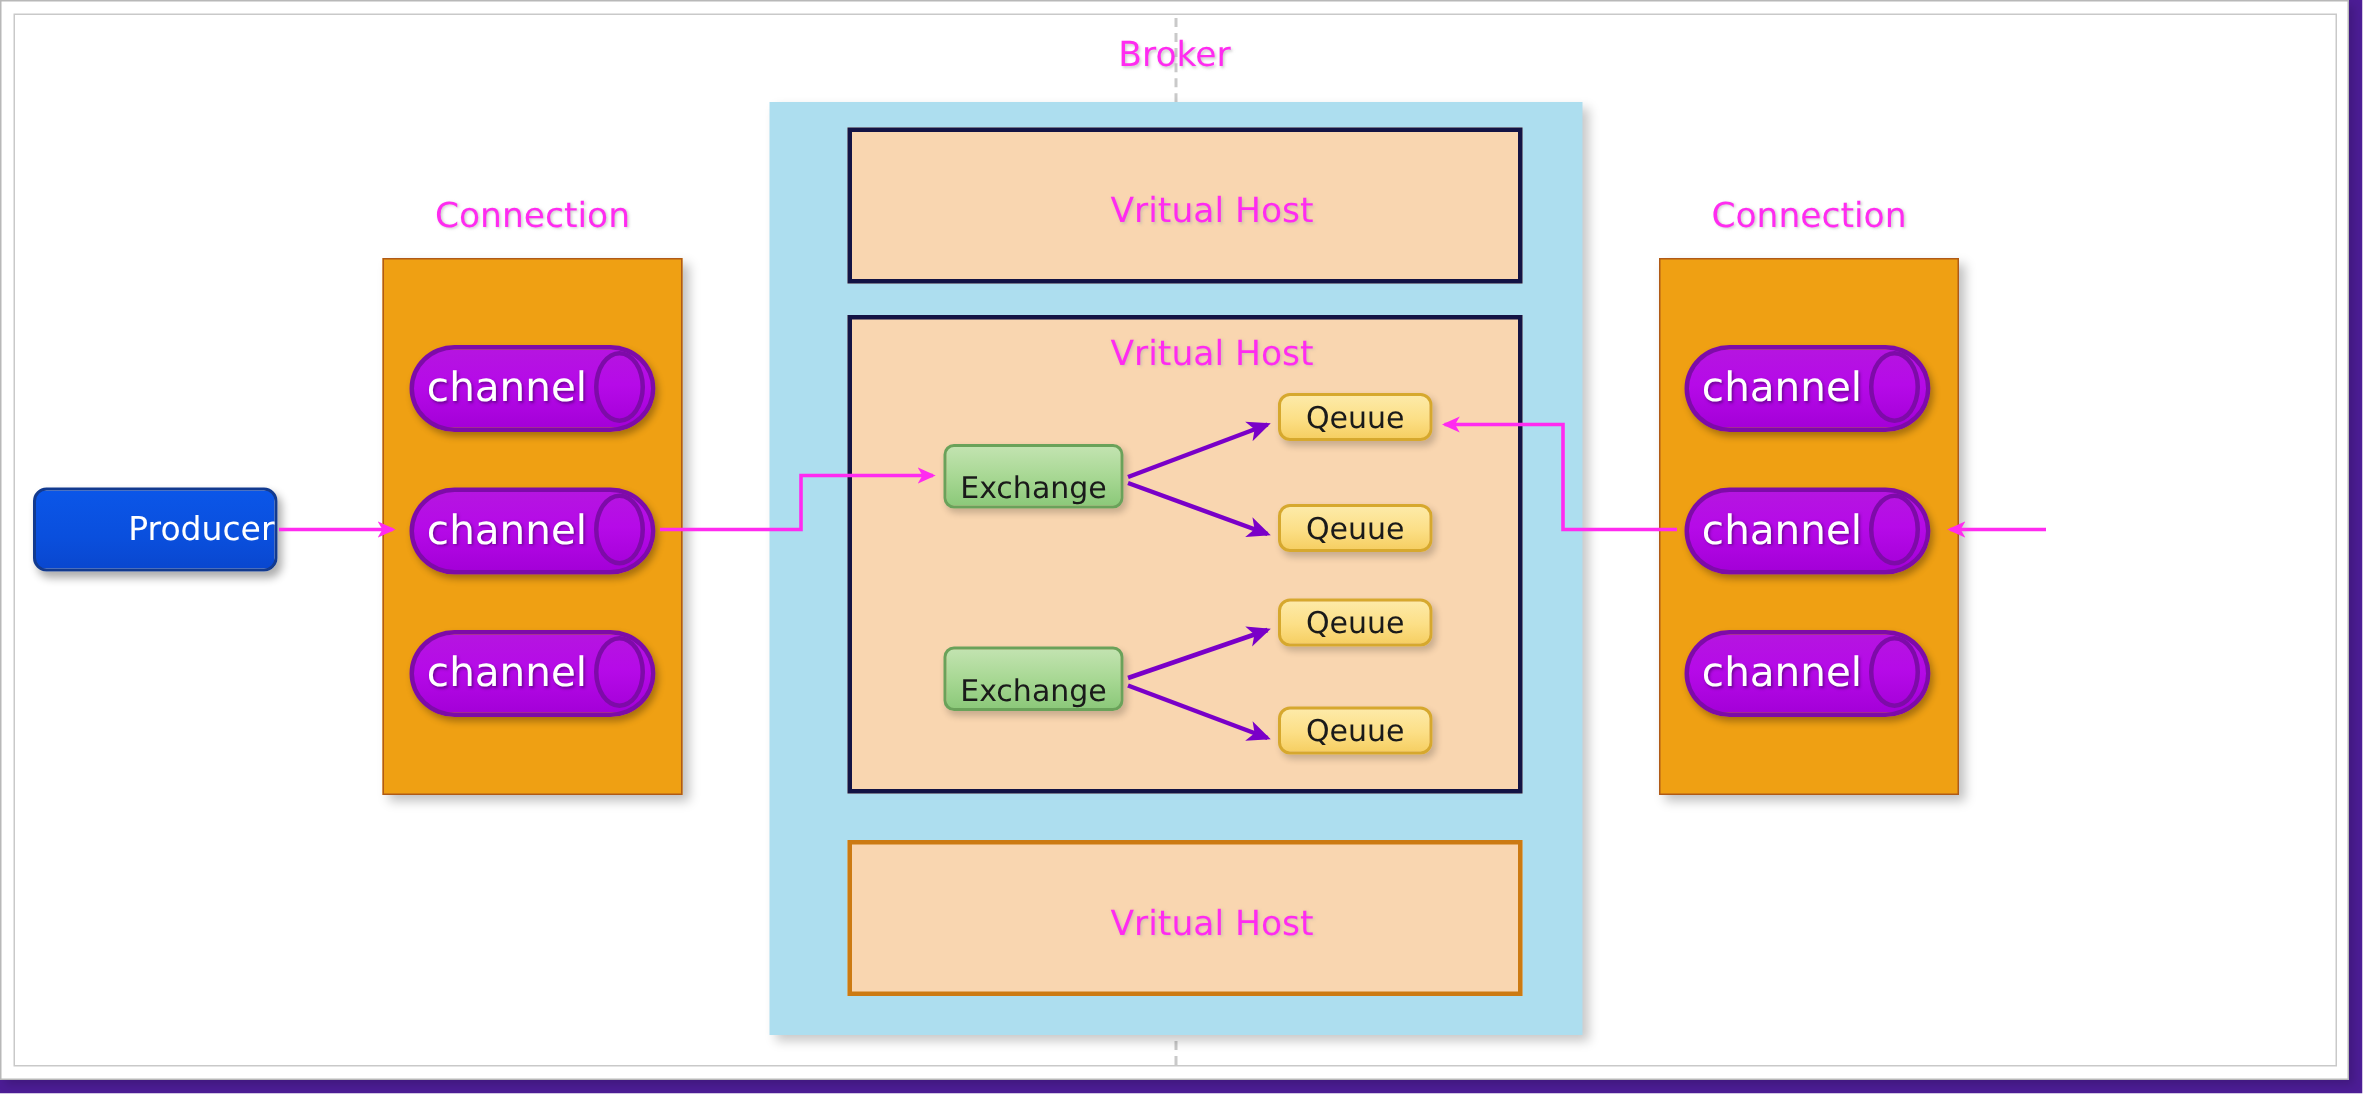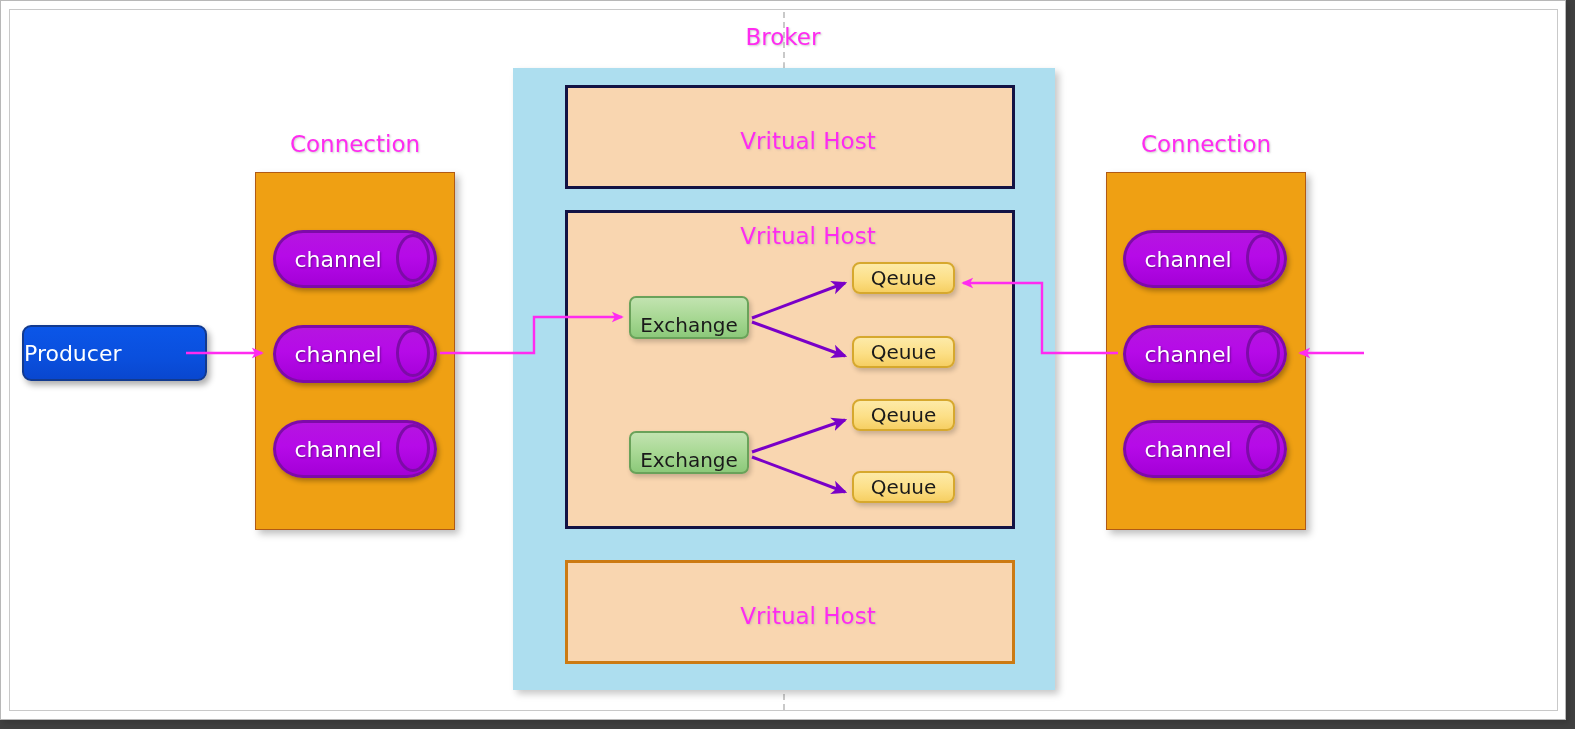--- a/index.html
+++ b/index.html
@@ -5,21 +5,21 @@
   html, body {
     margin: 0;
     padding: 0;
     background: #ffffff;
     font-family: "DejaVu Sans", "Liberation Sans", sans-serif;
   }
   #canvas {
     position: relative;
     width: 1575px;
     height: 729px;
-    background: #404040;
+    background: #4c1d95;
     overflow: hidden;
   }
   
   .page-frame-outer {
     position: absolute;
     left: 0px; top: 0px;
     width: 1566px; height: 720px;
     border: 1px solid #b8b8b8;
     box-sizing: border-box;
     background: #ffffff;
@@ -106,33 +106,33 @@
     border-radius: 50%;
     box-sizing: border-box;
     background: transparent;
   }
   .channel .ch-text {
     position: absolute;
     left: 0; right: 34px; top: 50%;
     transform: translateY(-50%);
     text-align: center;
     color: #ffffff;
-    font-size: 22px;
+    font-size: 27px;
     text-shadow: 1px 1px 2px rgba(60,0,90,0.6);
   }
 
   
   .endpoint {
     position: absolute;
-    width: 185px; height: 56px;
+    width: 163px; height: 56px;
     border-radius: 9px;
     box-sizing: border-box;
     display: flex;
     align-items: center;
-    justify-content: flex-start;
+    justify-content: flex-end;
     color: #ffffff;
     font-size: 22px;
     box-shadow: 3px 4px 6px rgba(0,0,0,0.32);
   }
   .endpoint.producer {
     background: linear-gradient(to bottom, #0b56e8 0%, #0a4fdd 60%, #0947cf 100%);
     border: 2px solid #123a8f;
   }
   .endpoint.consumer {
     background: linear-gradient(to bottom, #63a820 0%, #59a018 60%, #4f9210 100%);

